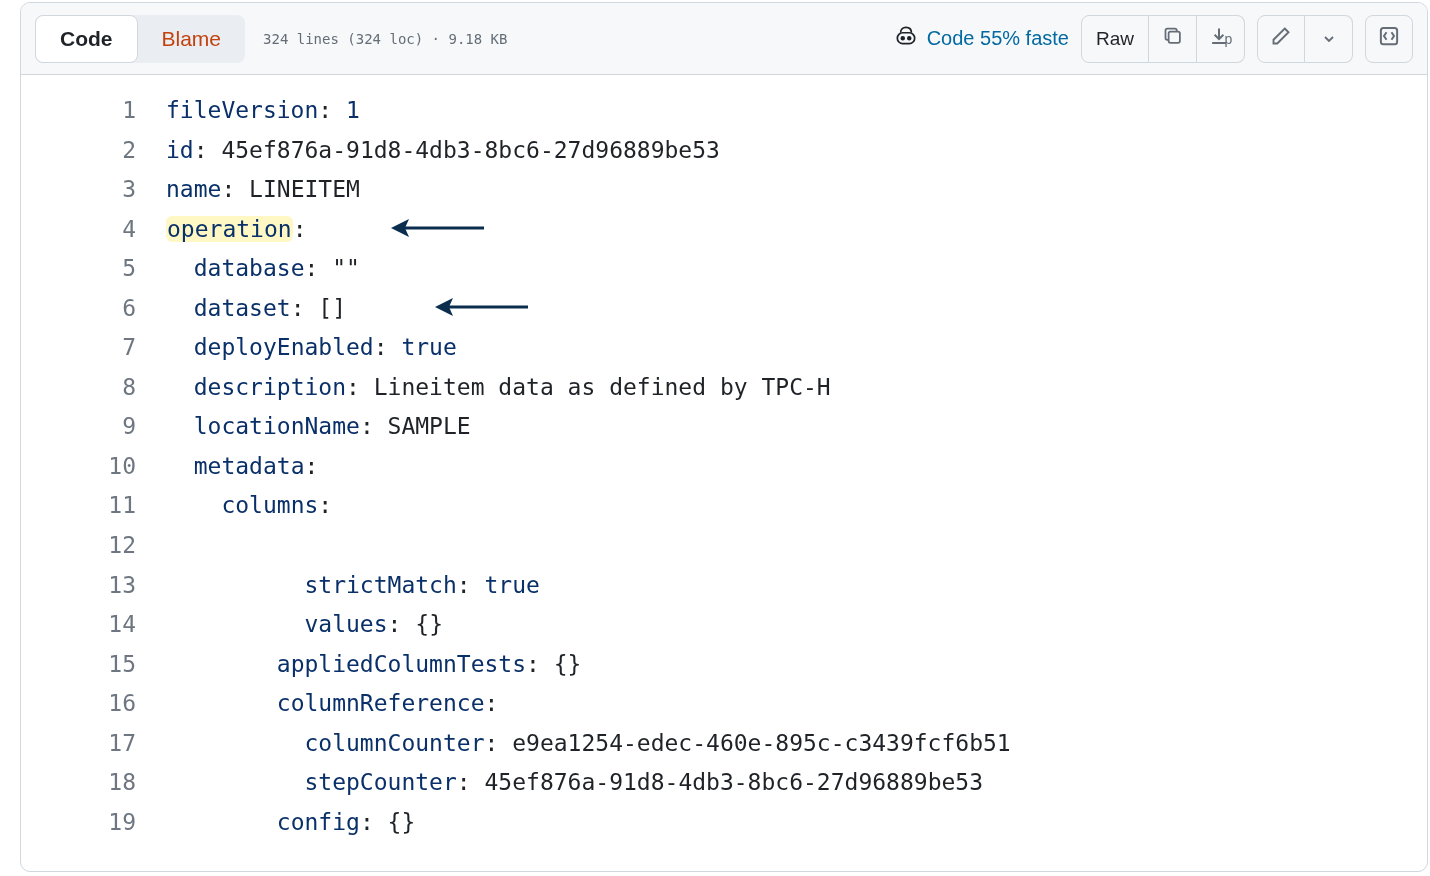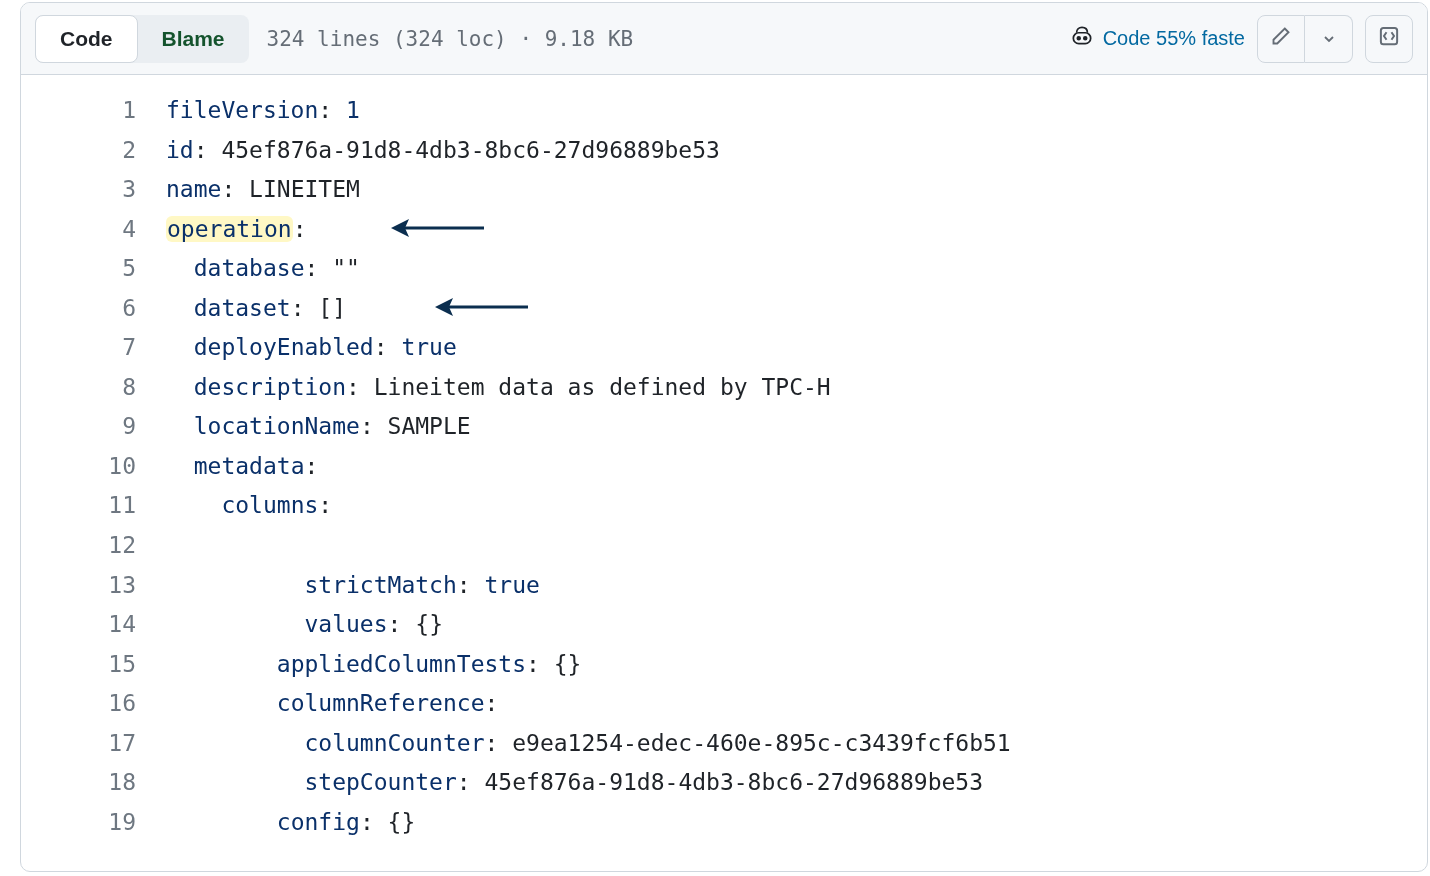--- a/index.html
+++ b/index.html
@@ -30,36 +30,36 @@
     display: inline-flex;
     background: #eaeef2;
     border-radius: 8px;
     padding: 0;
     height: 48px;
   }
   .seg-btn {
     border: none;
     background: transparent;
     font-size: 21px;
-    font-weight: 700;
-    color: #14532d;
+    font-weight: 400;
+    color: #c2410c;
     padding: 0 24px;
     border-radius: 8px;
     cursor: pointer;
     height: 48px;
   }
   .seg-btn.active {
     background: #fff;
     color: #1f2328;
     border: 1px solid #d0d7de;
     font-weight: 700;
   }
   .file-info {
     color: #656d76;
-    font-size: 21px;
+    font-size: 14px;
     font-family: ui-monospace, SFMono-Regular, "SF Mono", Menlo, Consolas, monospace;
     margin-left: 6px;
   }
   .spacer { flex: 1; }
   .copilot {
     display: inline-flex;
     align-items: center;
     gap: 8px;
     color: #0369a1;
     font-size: 20px;
@@ -148,20 +148,41 @@
         <svg width="26" height="26" viewBox="0 0 24 24" fill="none" stroke="#1f2328" stroke-width="1.6">
           <rect x="4" y="9" width="16" height="10" rx="5"></rect>
           <circle cx="9" cy="14" r="1.3" fill="#1f2328"></circle>
           <circle cx="15" cy="14" r="1.3" fill="#1f2328"></circle>
           <path d="M7 9c0-3 2-5 5-5s5 2 5 5"></path>
         </svg>
       </span>
       <span>Code 55% faste</span>
     </span>
 
+    <div class="btn-group">
+      <button class="btn" style="font-weight:500;">Raw</button>
+      <button class="btn square">
+        <span class="icon">
+          <svg width="20" height="20" viewBox="0 0 16 16" fill="none" stroke="#656d76" stroke-width="1.4">
+            <rect x="4.5" y="4.5" width="9" height="9" rx="1.5"></rect>
+            <path d="M11 4.5V3.5a1.5 1.5 0 0 0-1.5-1.5H3.5A1.5 1.5 0 0 0 2 3.5v6A1.5 1.5 0 0 0 3.5 11h1"></path>
+          </svg>
+        </span>
+      </button>
+      <button class="btn square">
+        <span class="icon">
+          <svg width="20" height="20" viewBox="0 0 16 16" fill="none" stroke="#656d76" stroke-width="1.6">
+            <path d="M8 2v8"></path>
+              <path d="M4.5 7L8 10.5 11.5 7"></path>
+              <path d="M2.5 13.5h11"></path>
+          </svg>
+        </span>
+        <span class="clip-letter">p</span>
+      </button>
+    </div>
 
     <div class="btn-group">
       <button class="btn square">
         <span class="icon">
           <svg width="20" height="20" viewBox="0 0 16 16" fill="none" stroke="#656d76" stroke-width="1.5">
             <path d="M11 2l3 3-9 9H2v-3l9-9z"></path>
           </svg>
         </span>
       </button>
       <button class="btn square">

